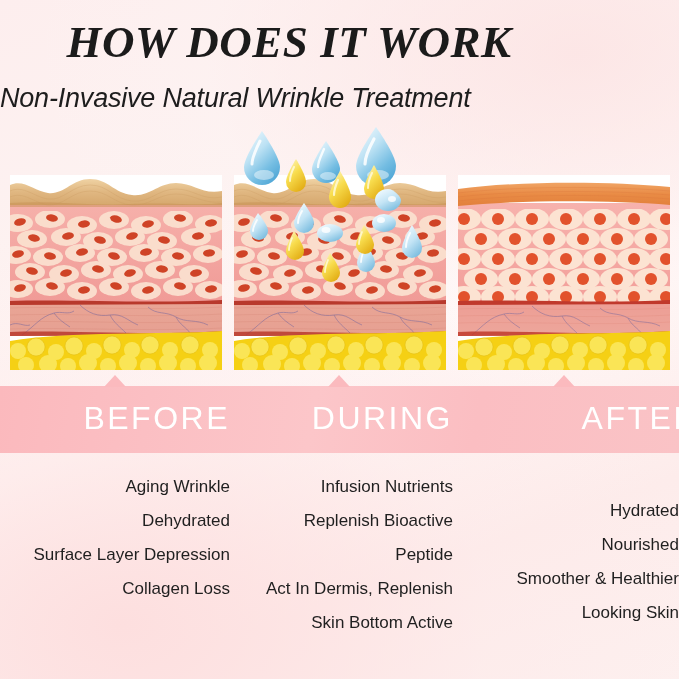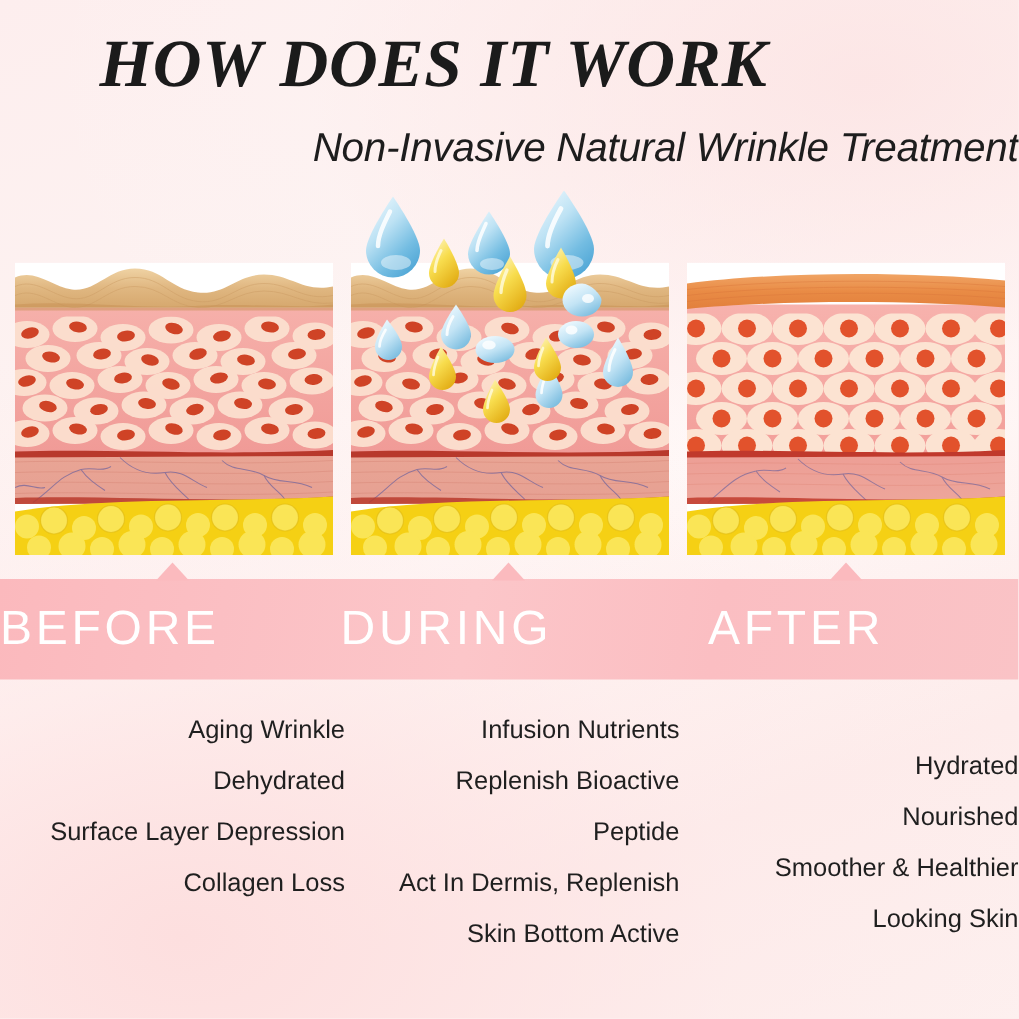--- a/index.html
+++ b/index.html
@@ -36,21 +36,21 @@
     font-size: 45px;
     letter-spacing: 0.5px;
     color: #1b1b1b;
     white-space: nowrap;
   }
   .subtitle {
     position: absolute;
     top: 83px;
     left: 0;
     width: 679px;
-    text-align: right;
+    text-align: left;
     font-family: "Liberation Sans", sans-serif;
     font-style: italic;
     font-weight: 400;
     font-size: 27px;
     letter-spacing: -0.2px;
     color: #1d1d1d;
     white-space: nowrap;
   }
 
   
@@ -103,21 +103,21 @@
     top: -11px;
     width: 0;
     height: 0;
     border-left: 11px solid transparent;
     border-right: 11px solid transparent;
     border-bottom: 12px solid #fbbabe;
   }
   .banner-label {
     position: absolute;
     top: 14px;
-    text-align: left;
+    text-align: right;
     font-family: "Liberation Sans", sans-serif;
     font-weight: 300;
     font-size: 32px;
     letter-spacing: 2.5px;
     color: #ffffff;
     white-space: nowrap;
   }
 
   
   .columns {

